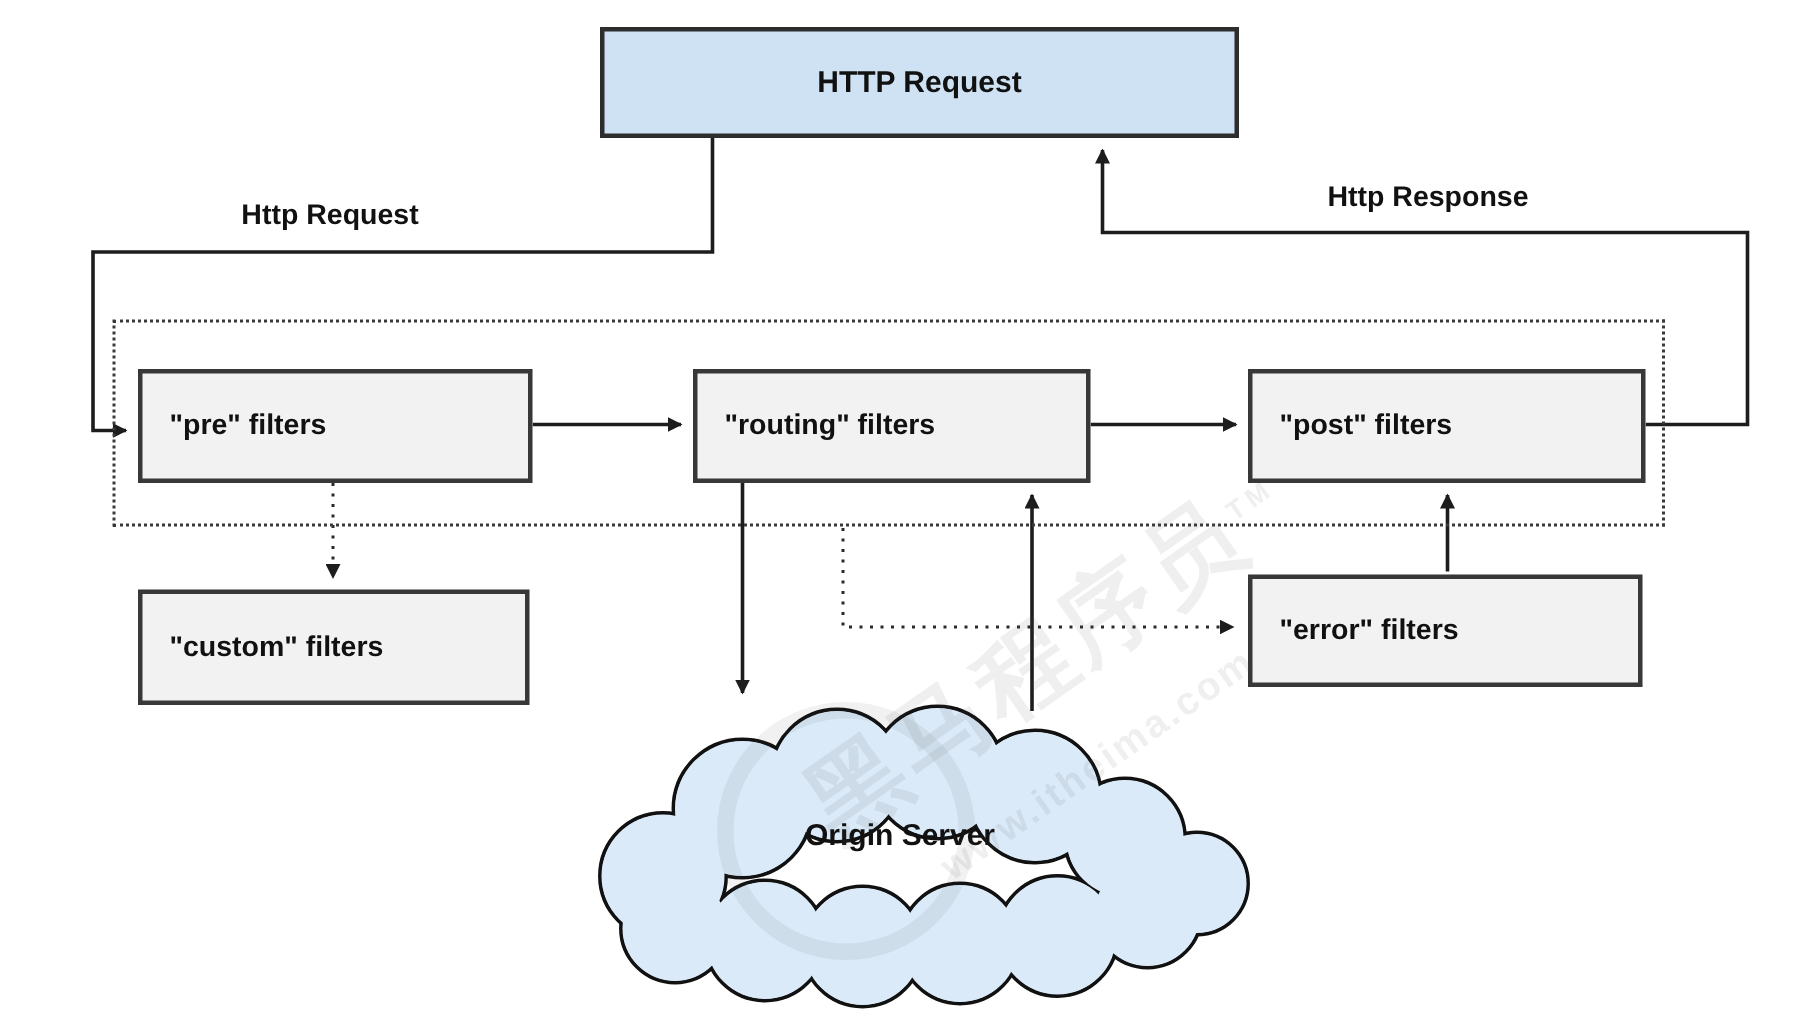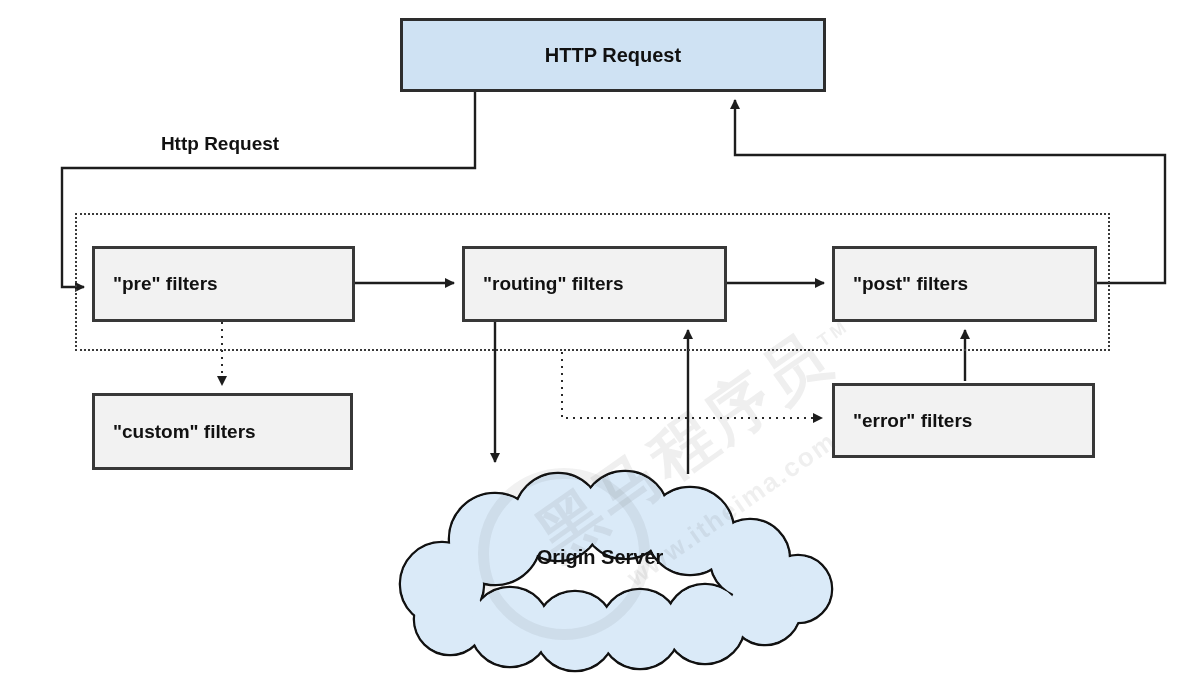--- a/index.html
+++ b/index.html
@@ -80,20 +80,21 @@
     <path d="M688,474 L688,330" fill="none" stroke="#1d1d1d" stroke-width="2.4" marker-end="url(#arw)"></path>
 
     <path d="M965,381 L965,330" fill="none" stroke="#1d1d1d" stroke-width="2.4" marker-end="url(#arw)"></path>
 
     <path d="M562,352 L562,418 L822,418" fill="none" stroke="#2a2a2a" stroke-width="2" stroke-dasharray="2 5" marker-end="url(#arw)"></path>
   </svg>
 
   <div class="dotted-region"></div>
 
   <div class="edge-label" style="left:120px;top:133px;width:200px;">Http Request</div>
+  <div class="edge-label" style="left:852px;top:121px;width:200px;">Http Response</div>
 
   <div class="node blue-box centered" style="left:400px;top:18px;width:426px;height:74px;">HTTP Request</div>
 
   <div class="node gray-box leftpad" style="left:92px;top:246px;width:263px;height:76px;">"pre" filters</div>
 
   <div class="node gray-box leftpad" style="left:462px;top:246px;width:265px;height:76px;">"routing" filters</div>
 
   <div class="node gray-box leftpad" style="left:832px;top:246px;width:265px;height:76px;">"post" filters</div>
 
   <div class="node gray-box leftpad" style="left:92px;top:393px;width:261px;height:77px;">"custom" filters</div>

